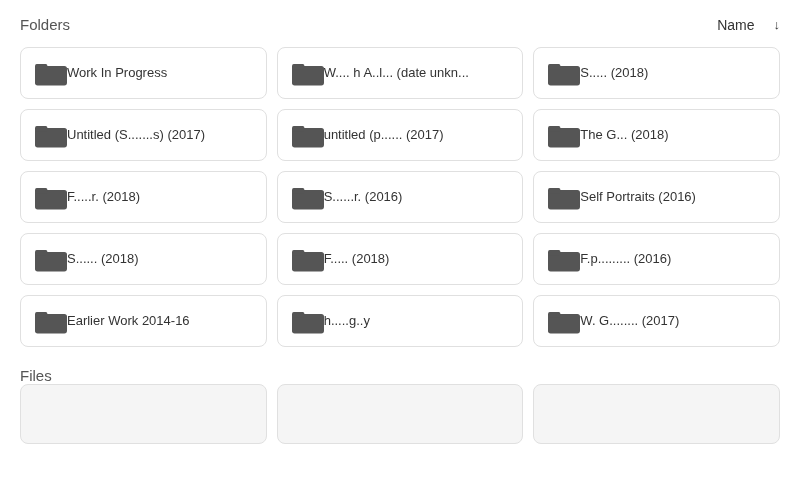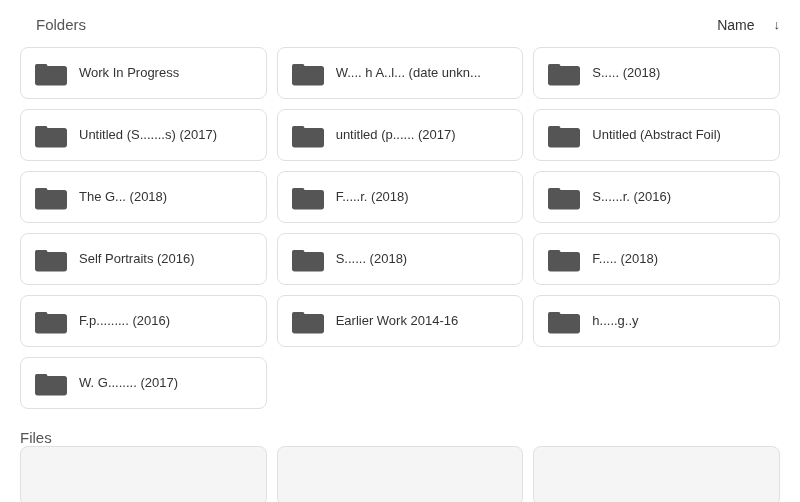--- a/index.html
+++ b/index.html
@@ -13,21 +13,20 @@
 
     .page {
       padding: 16px 20px;
     }
 
     .section-header {
       display: flex;
       align-items: center;
       justify-content: space-between;
       margin-bottom: 14px;
-      margin-left: 16px;
     }
 
     .section-title {
       font-size: 15px;
       font-weight: 500;
       color: #555;
     }
 
     .sort-control {
       display: flex;
@@ -45,21 +44,20 @@
     .folders-grid {
       display: grid;
       grid-template-columns: repeat(3, 1fr);
       gap: 10px;
       margin-bottom: 20px;
     }
 
     .folder-item {
       display: flex;
       align-items: center;
-      gap: 12px;
       padding: 10px 14px;
       border: 1px solid #e0e0e0;
       border-radius: 8px;
       cursor: pointer;
       background: #fff;
       min-height: 52px;
     }
 
     .folder-icon {
       width: 32px;
@@ -144,27 +142,20 @@
       <rect x="0" y="4" width="14" height="6" rx="2" fill="#555"></rect>
     </svg></div>
         <span class="folder-name">Untitled (S.......s) (2017)</span>
       </div>
       <div class="folder-item">
         <div class="folder-icon"><svg viewBox="0 0 36 28" fill="none" xmlns="http://www.w3.org/2000/svg">
       <rect x="0" y="6" width="36" height="22" rx="3" fill="#555"></rect>
       <rect x="0" y="4" width="14" height="6" rx="2" fill="#555"></rect>
     </svg></div>
         <span class="folder-name">untitled (p...... (2017)</span>
-      </div>
-      <div class="folder-item">
-        <div class="folder-icon"><svg viewBox="0 0 36 28" fill="none" xmlns="http://www.w3.org/2000/svg">
-      <rect x="0" y="6" width="36" height="22" rx="3" fill="#555"></rect>
-      <rect x="0" y="4" width="14" height="6" rx="2" fill="#555"></rect>
-    </svg></div>
-        <span class="folder-name">Untitled (Abstract Foil)</span>
       </div>
       <div class="folder-item">
         <div class="folder-icon"><svg viewBox="0 0 36 28" fill="none" xmlns="http://www.w3.org/2000/svg">
       <rect x="0" y="6" width="36" height="22" rx="3" fill="#555"></rect>
       <rect x="0" y="4" width="14" height="6" rx="2" fill="#555"></rect>
     </svg></div>
         <span class="folder-name">The G... (2018)</span>
       </div>
       <div class="folder-item">
         <div class="folder-icon"><svg viewBox="0 0 36 28" fill="none" xmlns="http://www.w3.org/2000/svg">

